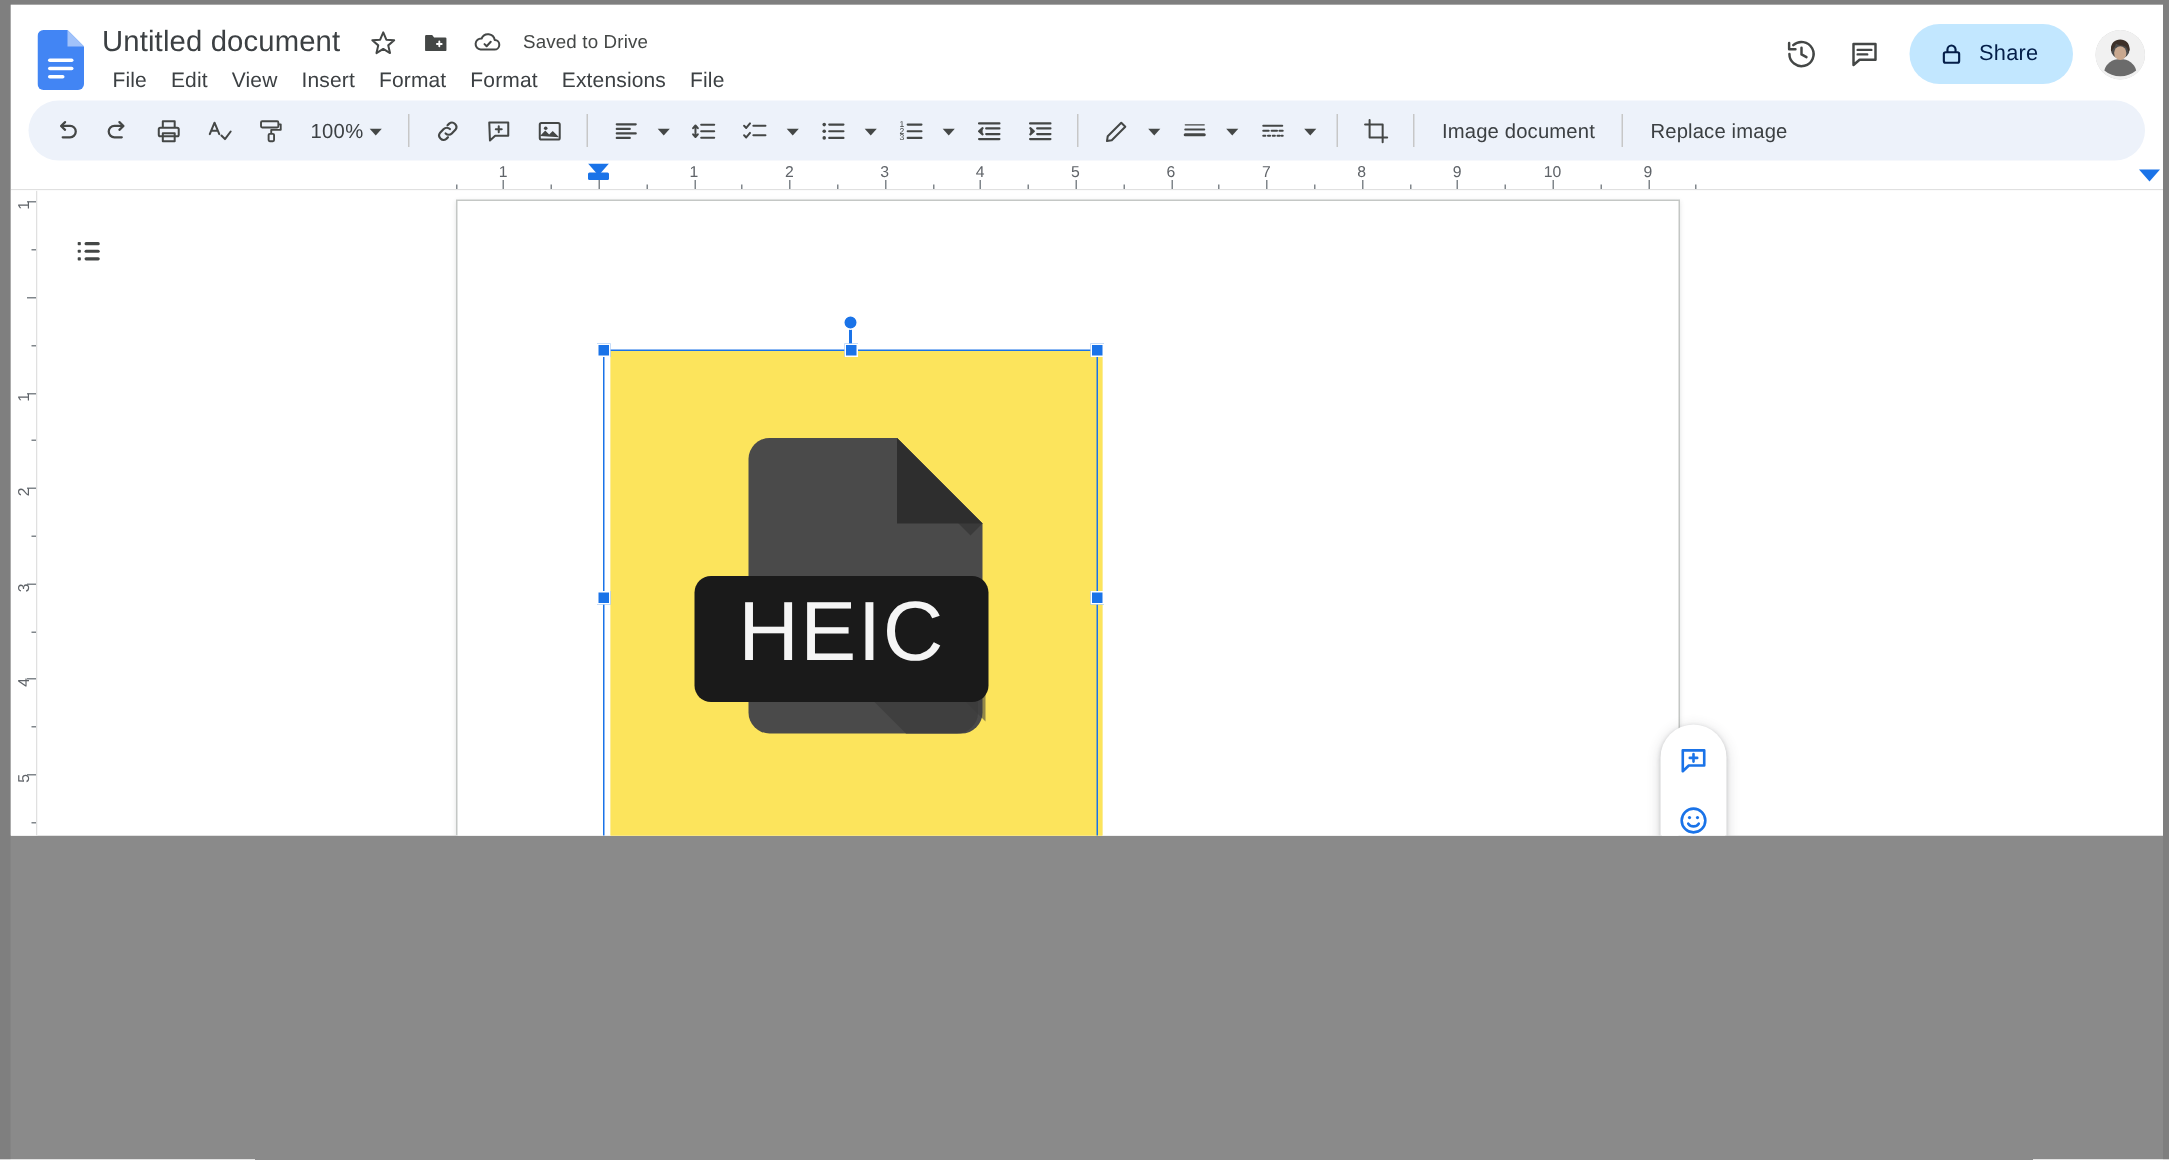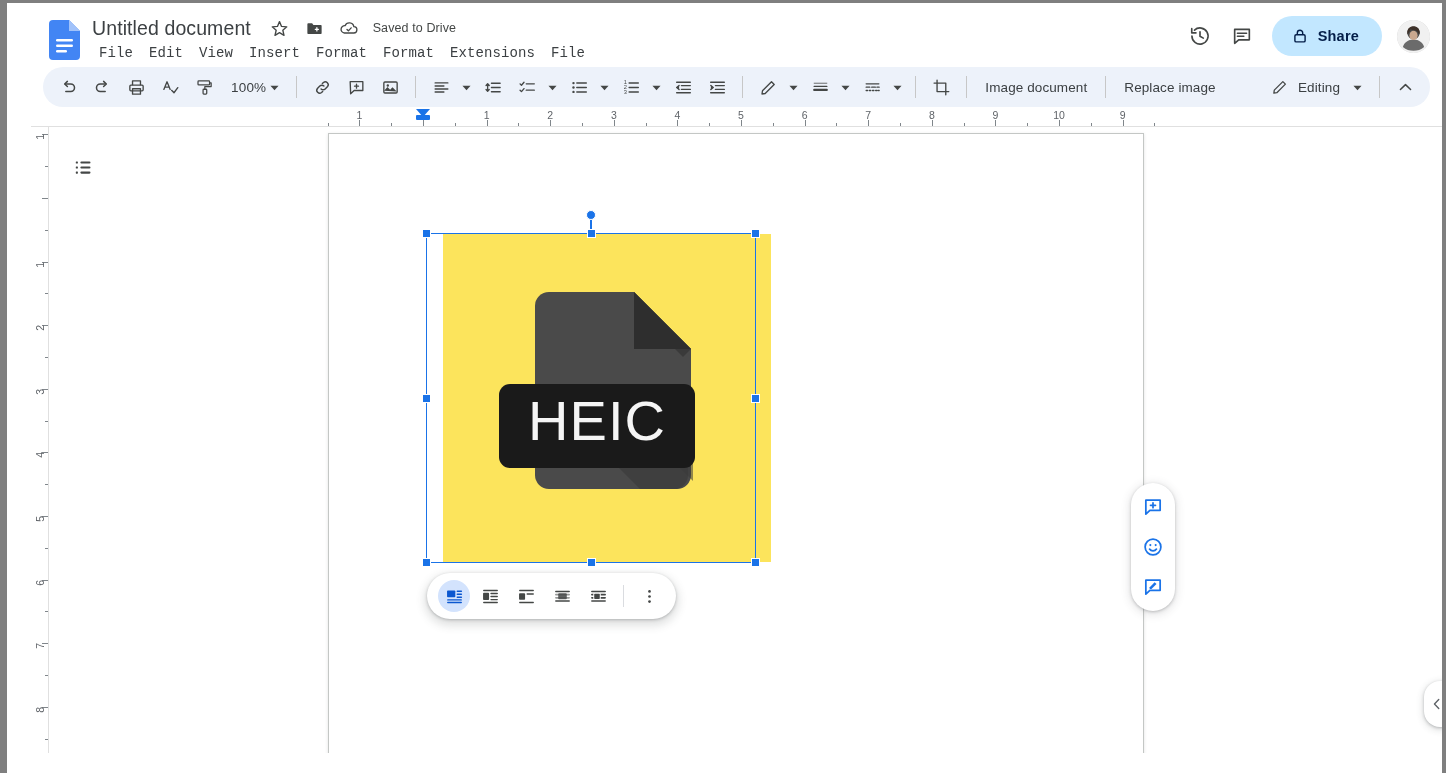--- a/index.html
+++ b/index.html
@@ -20,24 +20,23 @@
     background: #8a8a8a;
     overflow: hidden;
   }
   .chrome-edge-left  { position:absolute; left:0;  top:0; width:7px;  height:773px; background:#7f7f7f; z-index:60;}
   .chrome-edge-top   { position:absolute; left:0;  top:0; width:1446px; height:3px; background:#7f7f7f; z-index:60;}
   .chrome-edge-right { position:absolute; right:0; top:0; width:4px;  height:773px; background:#7f7f7f; z-index:60;}
 
   #app {
     position: absolute;
     left: 7px; top: 3px;
-    width: 1435px; height: 770px;
+    width: 1435px; height: 554px;
     background: #ffffff;
     overflow: hidden;
-    padding-left: 24px;
   }
 
   
   #header {
     position: relative;
     height: 64px;
     background: #ffffff;
   }
   #docs-logo {
     position: absolute; left: 18px; top: 17px;
@@ -77,21 +76,20 @@
     gap: 0px;
   }
   .menu-item {
     font-size: 14px;
     color: #3c4043;
     padding: 2px 8px;
     border-radius: 4px;
     cursor: pointer;
     line-height: 20px;
     letter-spacing: 0.1px;
-    font-family: Liberation Mono, monospace;
   }
 
   
   #header-right {
     position: absolute;
     right: 12px; top: 13px;
     display: flex;
     align-items: center;
     gap: 2px;
   }
@@ -108,21 +106,21 @@
     border-radius: 20px;
     display: flex; align-items: center;
     gap: 9px;
     padding: 0 23px 0 19px;
     margin-left: 8px;
     cursor: pointer;
     color: #041e49;
     border: none;
     font-family: inherit;
   }
-  #share-label { font-size: 14.5px; font-weight: 700; letter-spacing: 0.2px; }
+  #share-label { font-size: 14.5px; font-weight: 400; letter-spacing: 0.2px; }
   #avatar {
     width: 33px; height: 33px;
     border-radius: 50%;
     margin-left: 13px;
     overflow: hidden;
     cursor: pointer;
     background: #d9d9d9;
     flex: none;
   }
 
@@ -297,21 +295,21 @@
     box-shadow: 0 1px 3px rgba(60,64,67,0.15);
   }
 
   
   #image-frame {
     position: absolute;
     left: 98px; top: 100px;
     width: 328px; height: 328px;
   }
   #heic-image {
-    position: absolute; left: 16px; top: 0;
+    position: absolute; left: 4px; top: 0;
     width: 328px; height: 328px;
     background: #fce45c;
   }
   #selection-outline {
     position: absolute;
     left: -1px; top: -1px;
     width: 330px; height: 330px;
     border: 1.5px solid #1a73e8;
     pointer-events: none;
   }
@@ -688,41 +686,20 @@
             <path d="M2.6 6.4h14.8v14.8"></path>
           </svg>
         </div>
 
         <div class="tb-sep"></div>
 
         <div class="tb-text-btn">Image document</div>
         <div class="tb-sep"></div>
         <div class="tb-text-btn">Replace image</div>
 
-        <div id="mode-group">
-          <div id="editing-mode">
-            <span>
-              <svg width="18" height="18" viewBox="0 0 24 24" fill="none" stroke="currentColor" stroke-width="1.7" stroke-linejoin="round">
-                <path d="M4.4 16.2L15.8 4.8l3.4 3.4L7.8 19.6 3.8 20.2z"></path>
-              </svg>
-            </span>
-            <span id="editing-label">Editing</span>
-            <span class="tb-caret">
-              <svg width="11" height="11" viewBox="0 0 12 12" fill="#444746">
-                  <path d="M1.6 4.1h8.8L6 9z"></path>
-                </svg>
-            </span>
-          </div>
-          <div class="tb-sep"></div>
-          <div class="tb-btn">
-            <svg width="19" height="19" viewBox="0 0 24 24" fill="none" stroke="currentColor" stroke-width="1.9" stroke-linecap="round" stroke-linejoin="round">
-              <polyline points="5.6,14.6 12,8.4 18.4,14.6"></polyline>
-            </svg>
-          </div>
-        </div>
       </div>
     </div>
 
     <div id="ruler-h">
       <div id="ruler-h-inner">
           <div class="rtick minor" style="left: 296.6px;"></div>
           <div class="rtick major" style="left: 328.4px;"></div>
           <div class="rnum" style="left: 328.4px;">1</div>
           <div class="rtick minor" style="left: 360.2px;"></div>
           <div class="rtick major" style="left: 392px;"></div>

